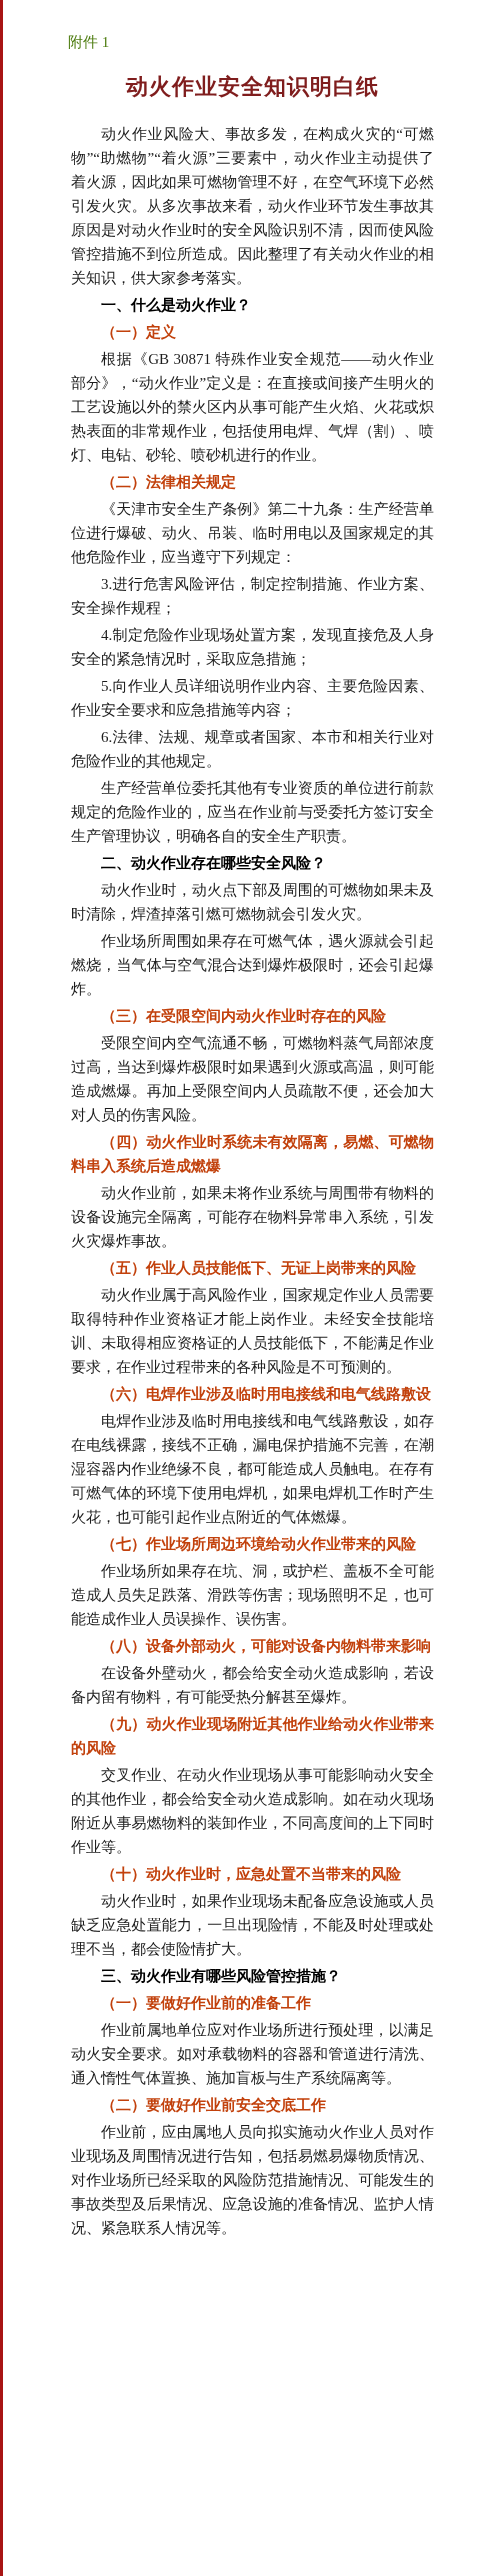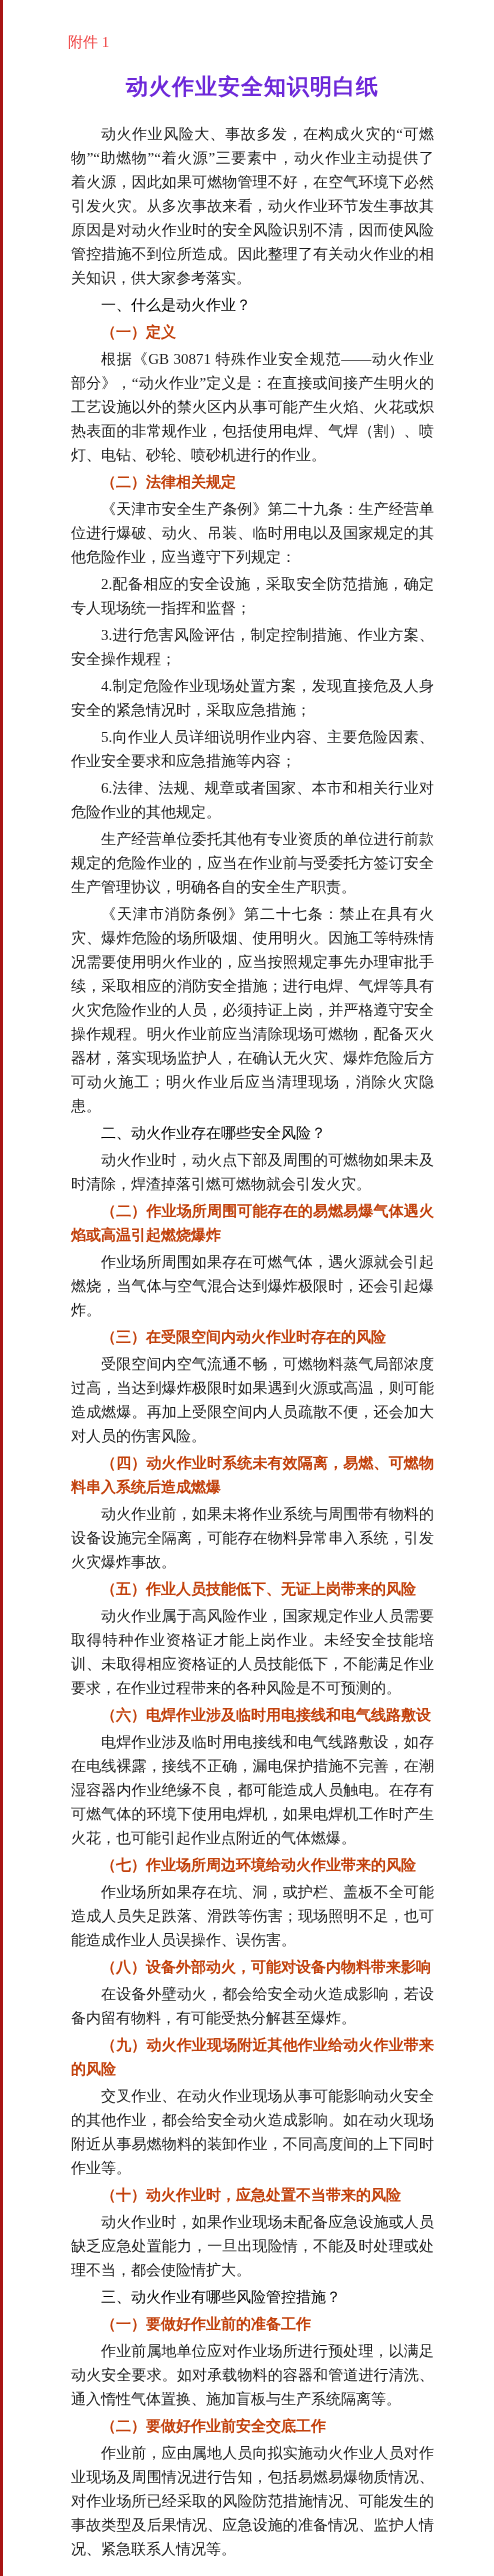--- a/index.html
+++ b/index.html
@@ -20,47 +20,47 @@
     position: absolute;
     left: 0; top: 0; bottom: 0;
     width: 2.6px;
     background: #a81414;
   }
   .attachment {
     font-family: Liberation Serif, serif;
     font-size: 15px;
     line-height: 24px;
     margin: 0;
-    color: #ef4444;
+    color: #4d7c0f;
   }
   .doc-title {
     font-family: "Liberation Serif", "DejaVu Serif", serif;
     font-weight: bold;
     font-size: 22px;
     line-height: 31px;
     letter-spacing: 1px;
     text-align: center;
     margin: 16.5px 0 20.6px 0;
-    color: #6d28d9;
+    color: #7f1d1d;
   }
   .para, .h1, .h2 {
     margin: 3px;
     font-size: 15px;
     line-height: 24px;
     text-indent: 2em;
     text-align: justify;
   }
   .para {
     font-family: "Liberation Serif", "DejaVu Serif", serif;
     font-weight: normal;
     color: #1c1c1c;
   }
   .h1 {
     font-family: "Liberation Sans", "DejaVu Sans", sans-serif;
-    font-weight: normal;
+    font-weight: bold;
     color: #000000;
     text-align: left;
   }
   .h2 {
     font-family: "Liberation Serif", "DejaVu Serif", serif;
     font-weight: bold;
     color: #c2410c;
   }
 </style>
 </head>
@@ -70,30 +70,27 @@
   <div class="left-edge"></div>
   <p class="attachment">附件 1</p>
   <h1 class="doc-title">动火作业安全知识明白纸</h1>
   <div id="doc-blocks">
       <p class="para">动火作业风险大、事故多发，在构成火灾的“可燃物”“助燃物”“着火源”三要素中，动火作业主动提供了着火源，因此如果可燃物管理不好，在空气环境下必然引发火灾。从多次事故来看，动火作业环节发生事故其原因是对动火作业时的安全风险识别不清，因而使风险管控措施不到位所造成。因此整理了有关动火作业的相关知识，供大家参考落实。</p>
       <p class="h1">一、什么是动火作业？</p>
       <p class="h2">（一）定义</p>
       <p class="para">根据《GB 30871 特殊作业安全规范——动火作业部分》，“动火作业”定义是：在直接或间接产生明火的工艺设施以外的禁火区内从事可能产生火焰、火花或炽热表面的非常规作业，包括使用电焊、气焊（割）、喷灯、电钻、砂轮、喷砂机进行的作业。</p>
       <p class="h2">（二）法律相关规定</p>
       <p class="para">《天津市安全生产条例》第二十九条：生产经营单位进行爆破、动火、吊装、临时用电以及国家规定的其他危险作业，应当遵守下列规定：</p>
-      <p class="para">2.配备相应的安全设施，采取安全防范措施，确定专人现场统一指挥和监督；</p>
       <p class="para">3.进行危害风险评估，制定控制措施、作业方案、安全操作规程；</p>
       <p class="para">4.制定危险作业现场处置方案，发现直接危及人身安全的紧急情况时，采取应急措施；</p>
       <p class="para">5.向作业人员详细说明作业内容、主要危险因素、作业安全要求和应急措施等内容；</p>
       <p class="para">6.法律、法规、规章或者国家、本市和相关行业对危险作业的其他规定。</p>
       <p class="para">生产经营单位委托其他有专业资质的单位进行前款规定的危险作业的，应当在作业前与受委托方签订安全生产管理协议，明确各自的安全生产职责。</p>
-      <p class="para">《天津市消防条例》第二十七条：禁止在具有火灾、爆炸危险的场所吸烟、使用明火。因施工等特殊情况需要使用明火作业的，应当按照规定事先办理审批手续，采取相应的消防安全措施；进行电焊、气焊等具有火灾危险作业的人员，必须持证上岗，并严格遵守安全操作规程。明火作业前应当清除现场可燃物，配备灭火器材，落实现场监护人，在确认无火灾、爆炸危险后方可动火施工；明火作业后应当清理现场，消除火灾隐患。</p>
       <p class="h1">二、动火作业存在哪些安全风险？</p>
       <p class="para">动火作业时，动火点下部及周围的可燃物如果未及时清除，焊渣掉落引燃可燃物就会引发火灾。</p>
-      <p class="h2">（二）作业场所周围可能存在的易燃易爆气体遇火焰或高温引起燃烧爆炸</p>
       <p class="para">作业场所周围如果存在可燃气体，遇火源就会引起燃烧，当气体与空气混合达到爆炸极限时，还会引起爆炸。</p>
       <p class="h2">（三）在受限空间内动火作业时存在的风险</p>
       <p class="para">受限空间内空气流通不畅，可燃物料蒸气局部浓度过高，当达到爆炸极限时如果遇到火源或高温，则可能造成燃爆。再加上受限空间内人员疏散不便，还会加大对人员的伤害风险。</p>
       <p class="h2">（四）动火作业时系统未有效隔离，易燃、可燃物料串入系统后造成燃爆</p>
       <p class="para">动火作业前，如果未将作业系统与周围带有物料的设备设施完全隔离，可能存在物料异常串入系统，引发火灾爆炸事故。</p>
       <p class="h2">（五）作业人员技能低下、无证上岗带来的风险</p>
       <p class="para">动火作业属于高风险作业，国家规定作业人员需要取得特种作业资格证才能上岗作业。未经安全技能培训、未取得相应资格证的人员技能低下，不能满足作业要求，在作业过程带来的各种风险是不可预测的。</p>
       <p class="h2">（六）电焊作业涉及临时用电接线和电气线路敷设</p>
       <p class="para">电焊作业涉及临时用电接线和电气线路敷设，如存在电线裸露，接线不正确，漏电保护措施不完善，在潮湿容器内作业绝缘不良，都可能造成人员触电。在存有可燃气体的环境下使用电焊机，如果电焊机工作时产生火花，也可能引起作业点附近的气体燃爆。</p>
       <p class="h2">（七）作业场所周边环境给动火作业带来的风险</p>

